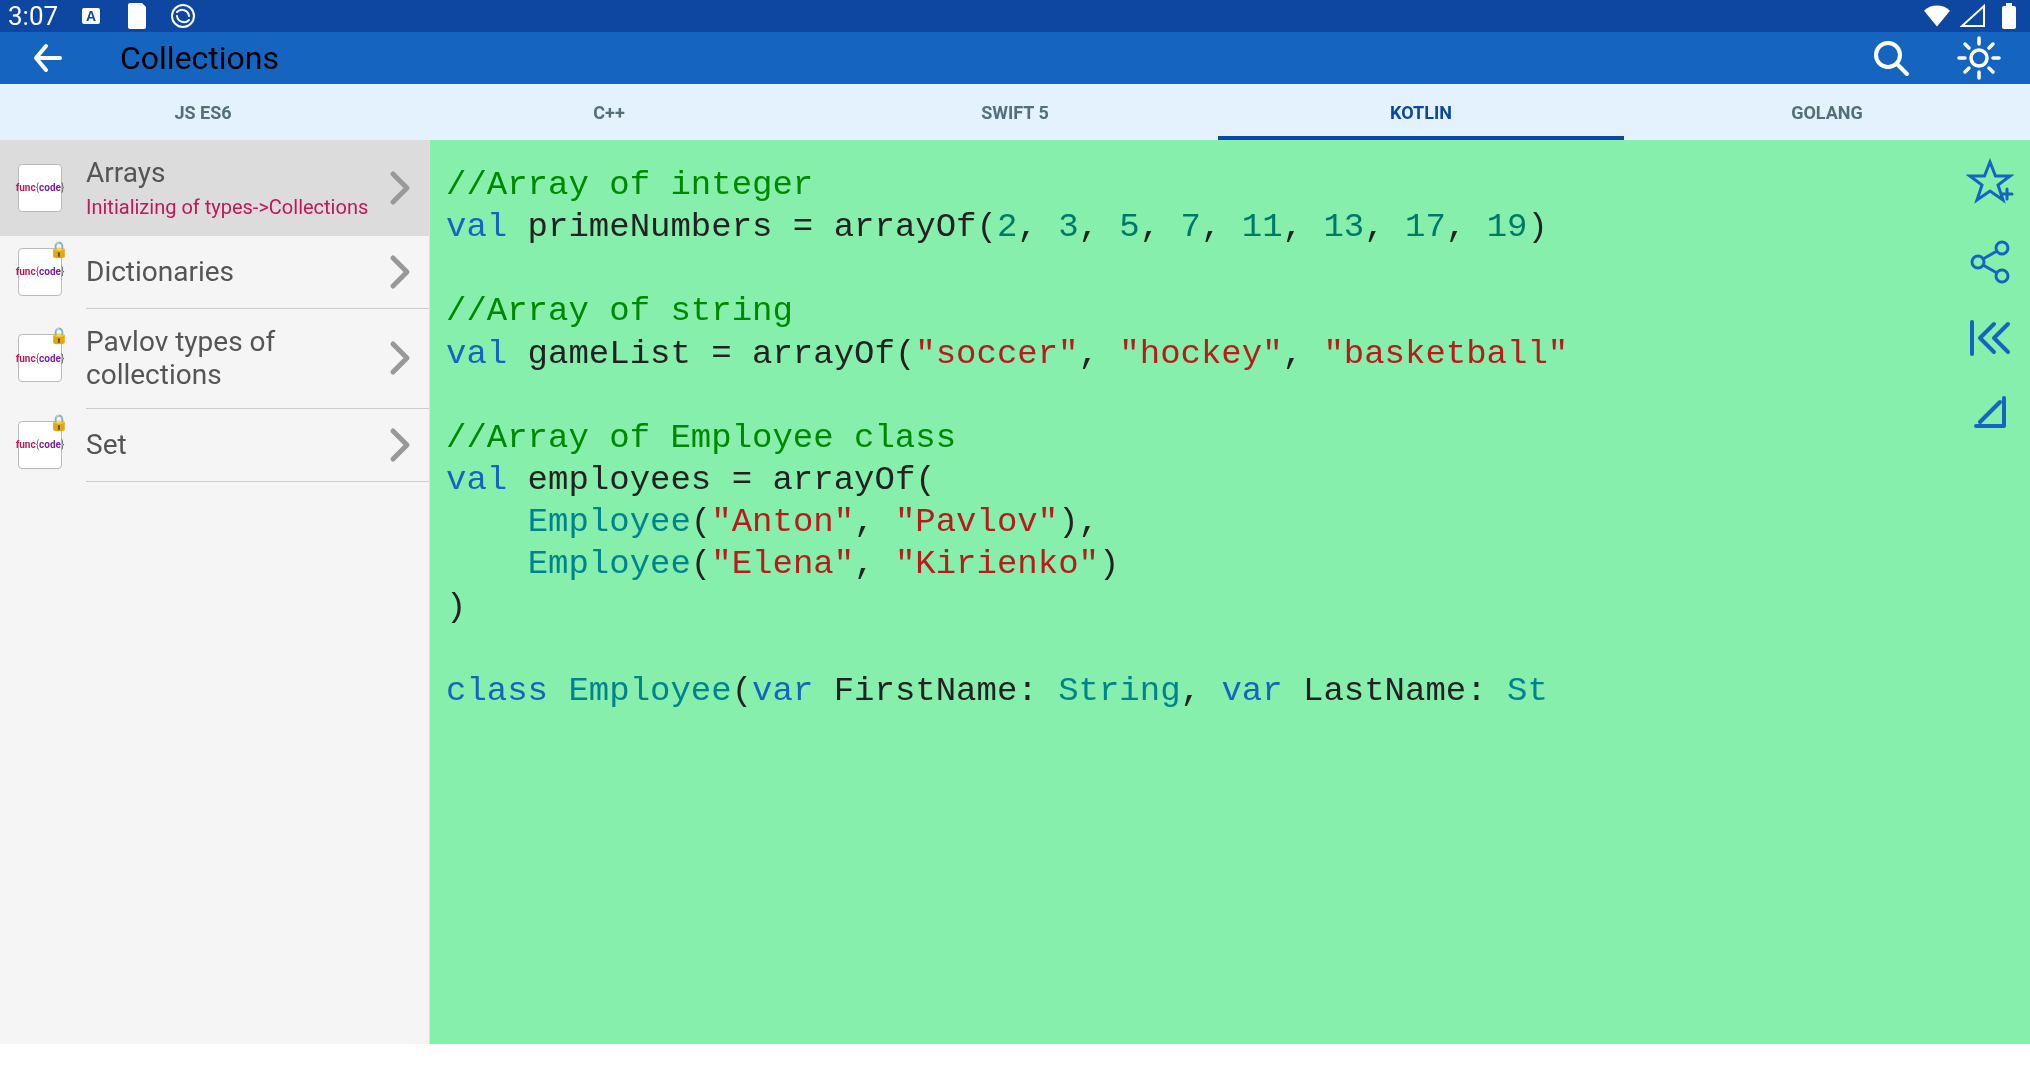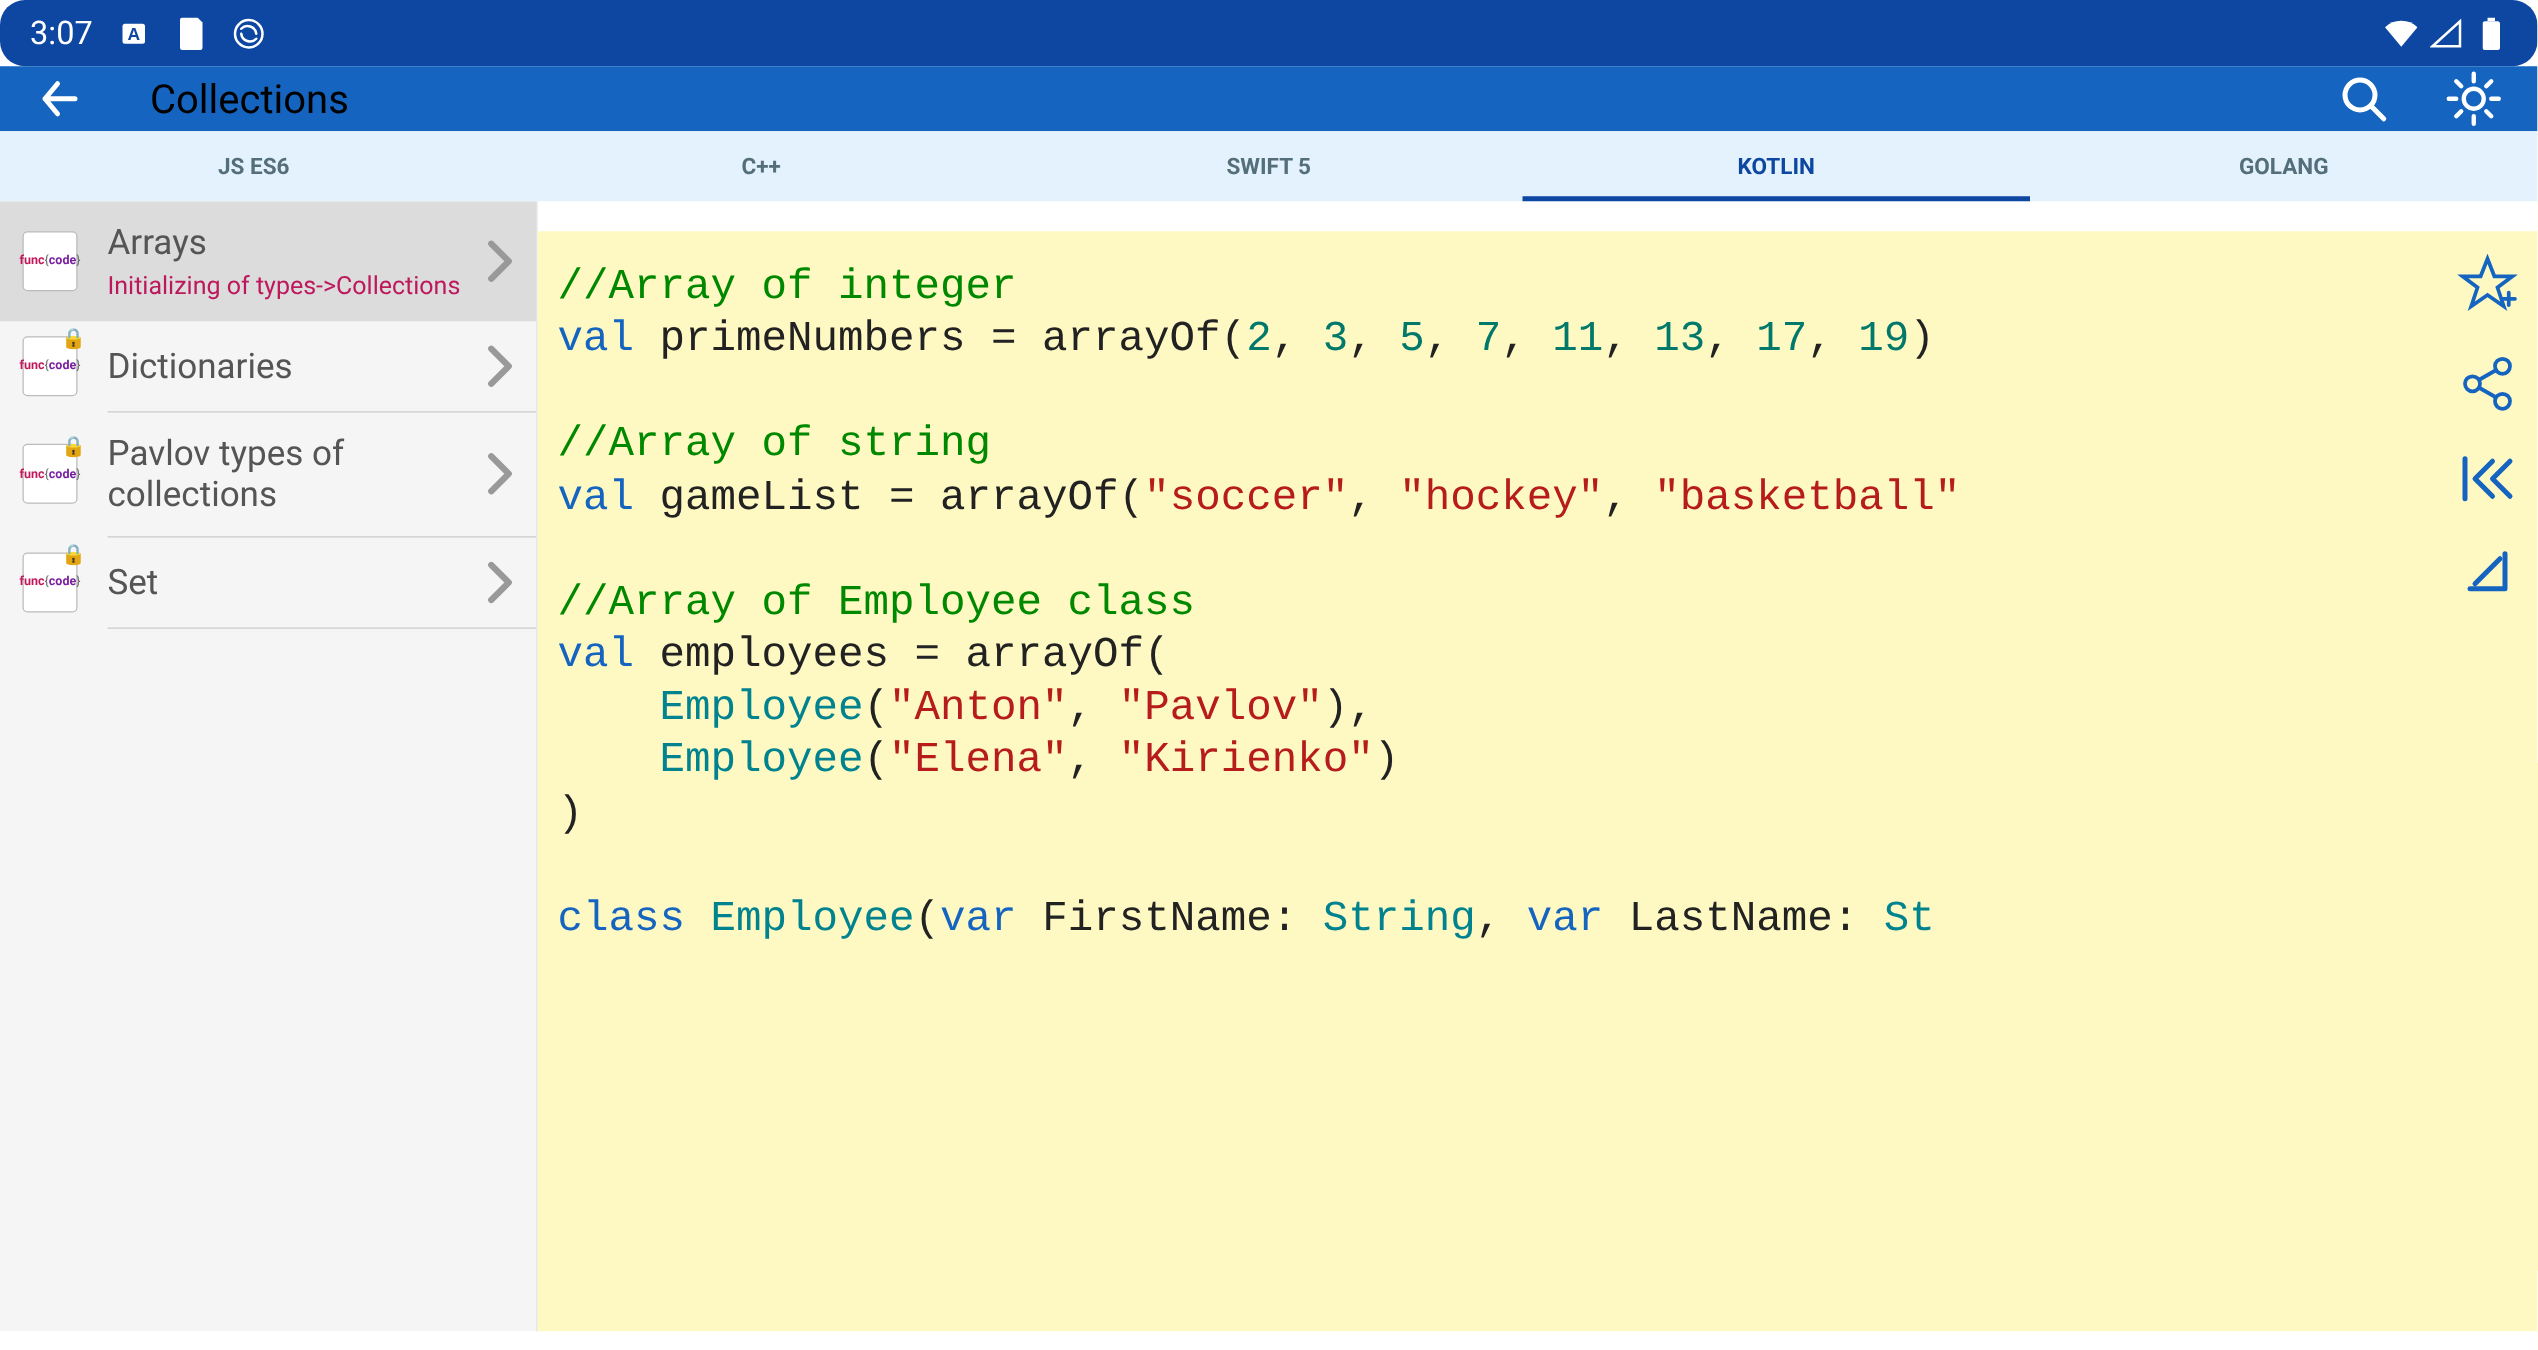--- a/index.html
+++ b/index.html
@@ -1,18 +1,18 @@
 <!DOCTYPE html>
 <html><head>
 <meta charset="utf-8">
 <style>
 * { margin: 0; padding: 0; box-sizing: border-box; }
 html, body { width: 2030px; height: 1080px; font-family: Roboto, Arial, sans-serif; overflow: hidden; background: #fff; }
 
-.status-bar { height: 53px; background: #0d47a1; color: #fff; display: flex; align-items: center; padding: 0 24px; font-size: 26px; border-radius: 20px; }
+.status-bar { height: 32px; background: #0d47a1; color: #fff; display: flex; align-items: center; padding: 0 8px; font-size: 26px; }
 .status-left { display: flex; align-items: center; gap: 20px; }
 .status-right { margin-left: auto; display: flex; align-items: center; gap: 10px; }
 .status-icon { width: 26px; height: 26px; display: inline-flex; align-items: center; justify-content: center; }
 
 .app-bar { height: 52px; background: #1565c0; color: #000000; display: flex; align-items: center; padding: 0 28px; }
 .back-btn { cursor: pointer; margin-right: 52px; }
 .app-title { font-size: 32px; font-weight: 400; }
 .app-bar-right { margin-left: auto; display: flex; align-items: center; gap: 44px; }
 .app-icon { cursor: pointer; }
 
@@ -32,21 +32,21 @@
 .side-item:not(.selected) .side-icon { position: absolute; left: -68px; }
 .side-icon .fc-func { color: #c2185b; font-weight: bold; }
 .side-icon .fc-code { color: #7b1fa2; font-weight: bold; }
 .side-icon .fc-brace { color: #666; }
 .lock { position: absolute; top: -8px; right: -8px; font-size: 16px; color: #333; }
 .side-text { flex: 1; }
 .side-title { font-size: 28px; color: #555; line-height: 1.2; }
 .side-sub { font-size: 20px; color: #be185d; line-height: 1.3; margin-top: 4px; }
 .chev { color: #888; flex-shrink: 0; margin-left: 8px; }
 
-.code-pane { flex: 1; position: relative; background: #fef9c3; overflow: hidden; padding: 24px 16px; margin-top: 24px; }
+.code-pane { flex: 1; position: relative; background: #86efac; overflow: hidden; padding: 24px 16px; }
 .code { font-family: "Courier New", monospace; font-size: 34px; line-height: 1.24; white-space: pre; color: #222; }
 .tok-comment { color: #008800; }
 .tok-keyword { color: #1565c0; }
 .tok-number { color: #00796b; }
 .tok-string { color: #b71c1c; }
 .tok-type { color: #00838f; }
 
 .float-actions { position: absolute; right: 16px; top: 18px; display: flex; flex-direction: column; gap: 34px; align-items: center; }
 .fab { cursor: pointer; color: #1565c0; }
 

